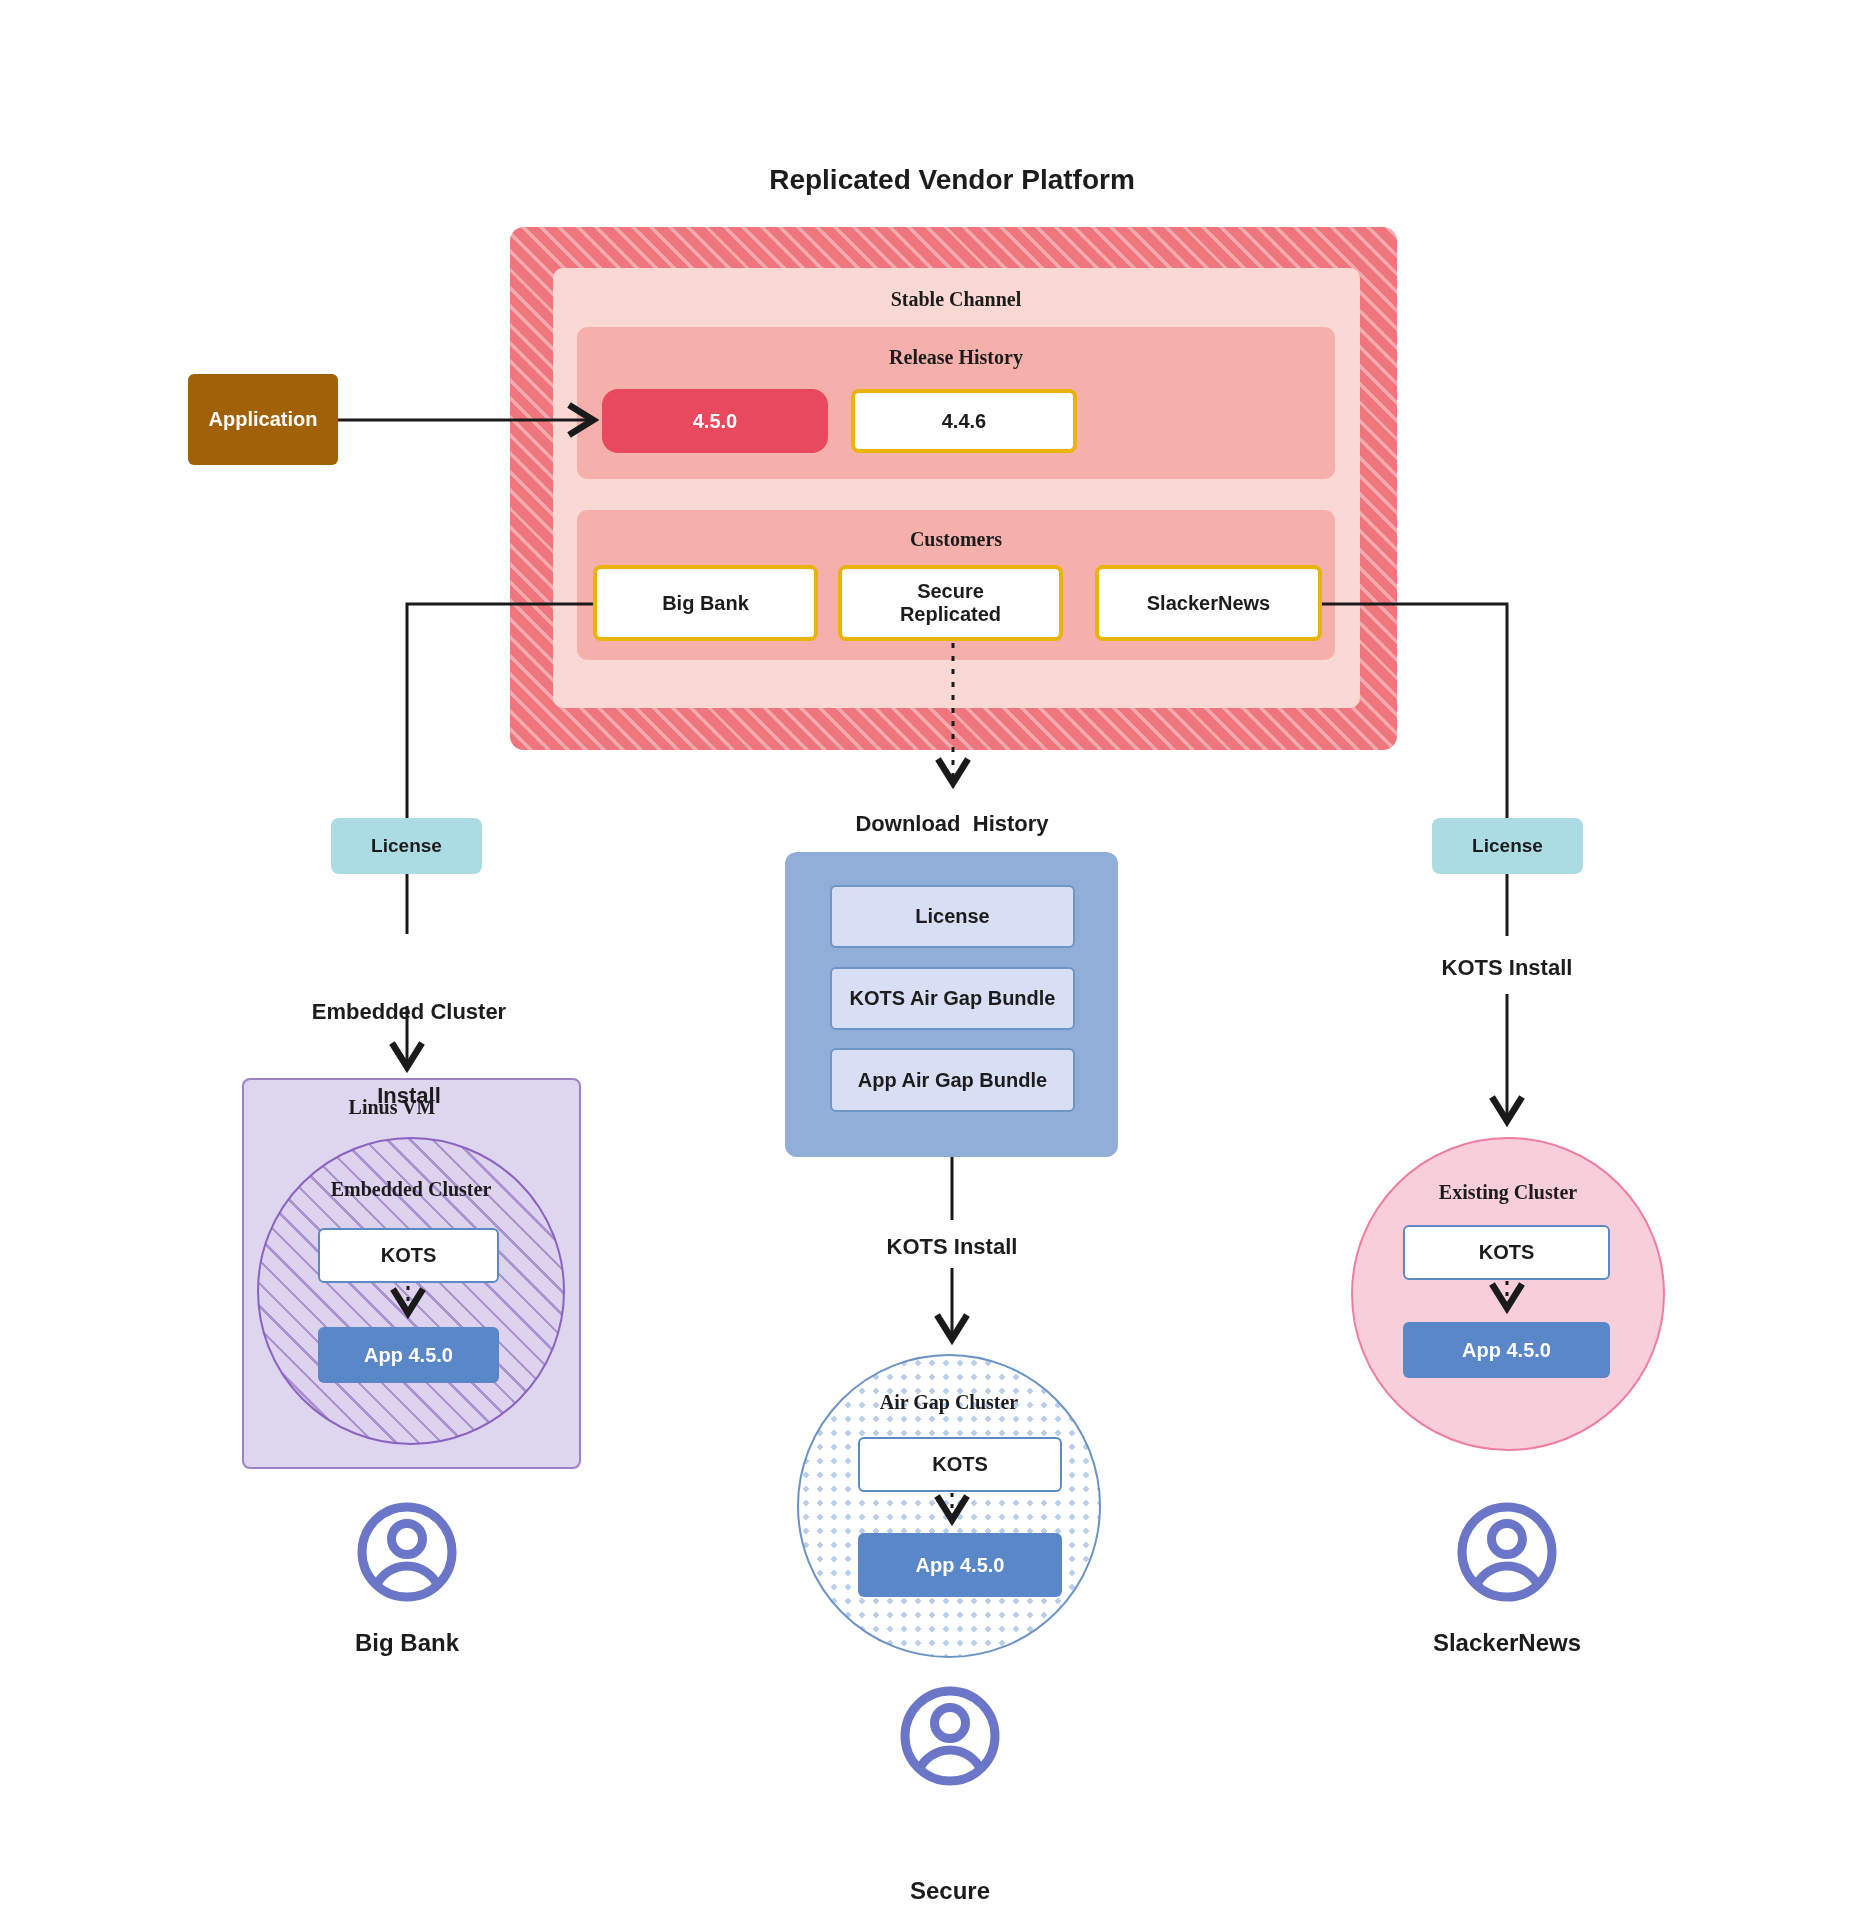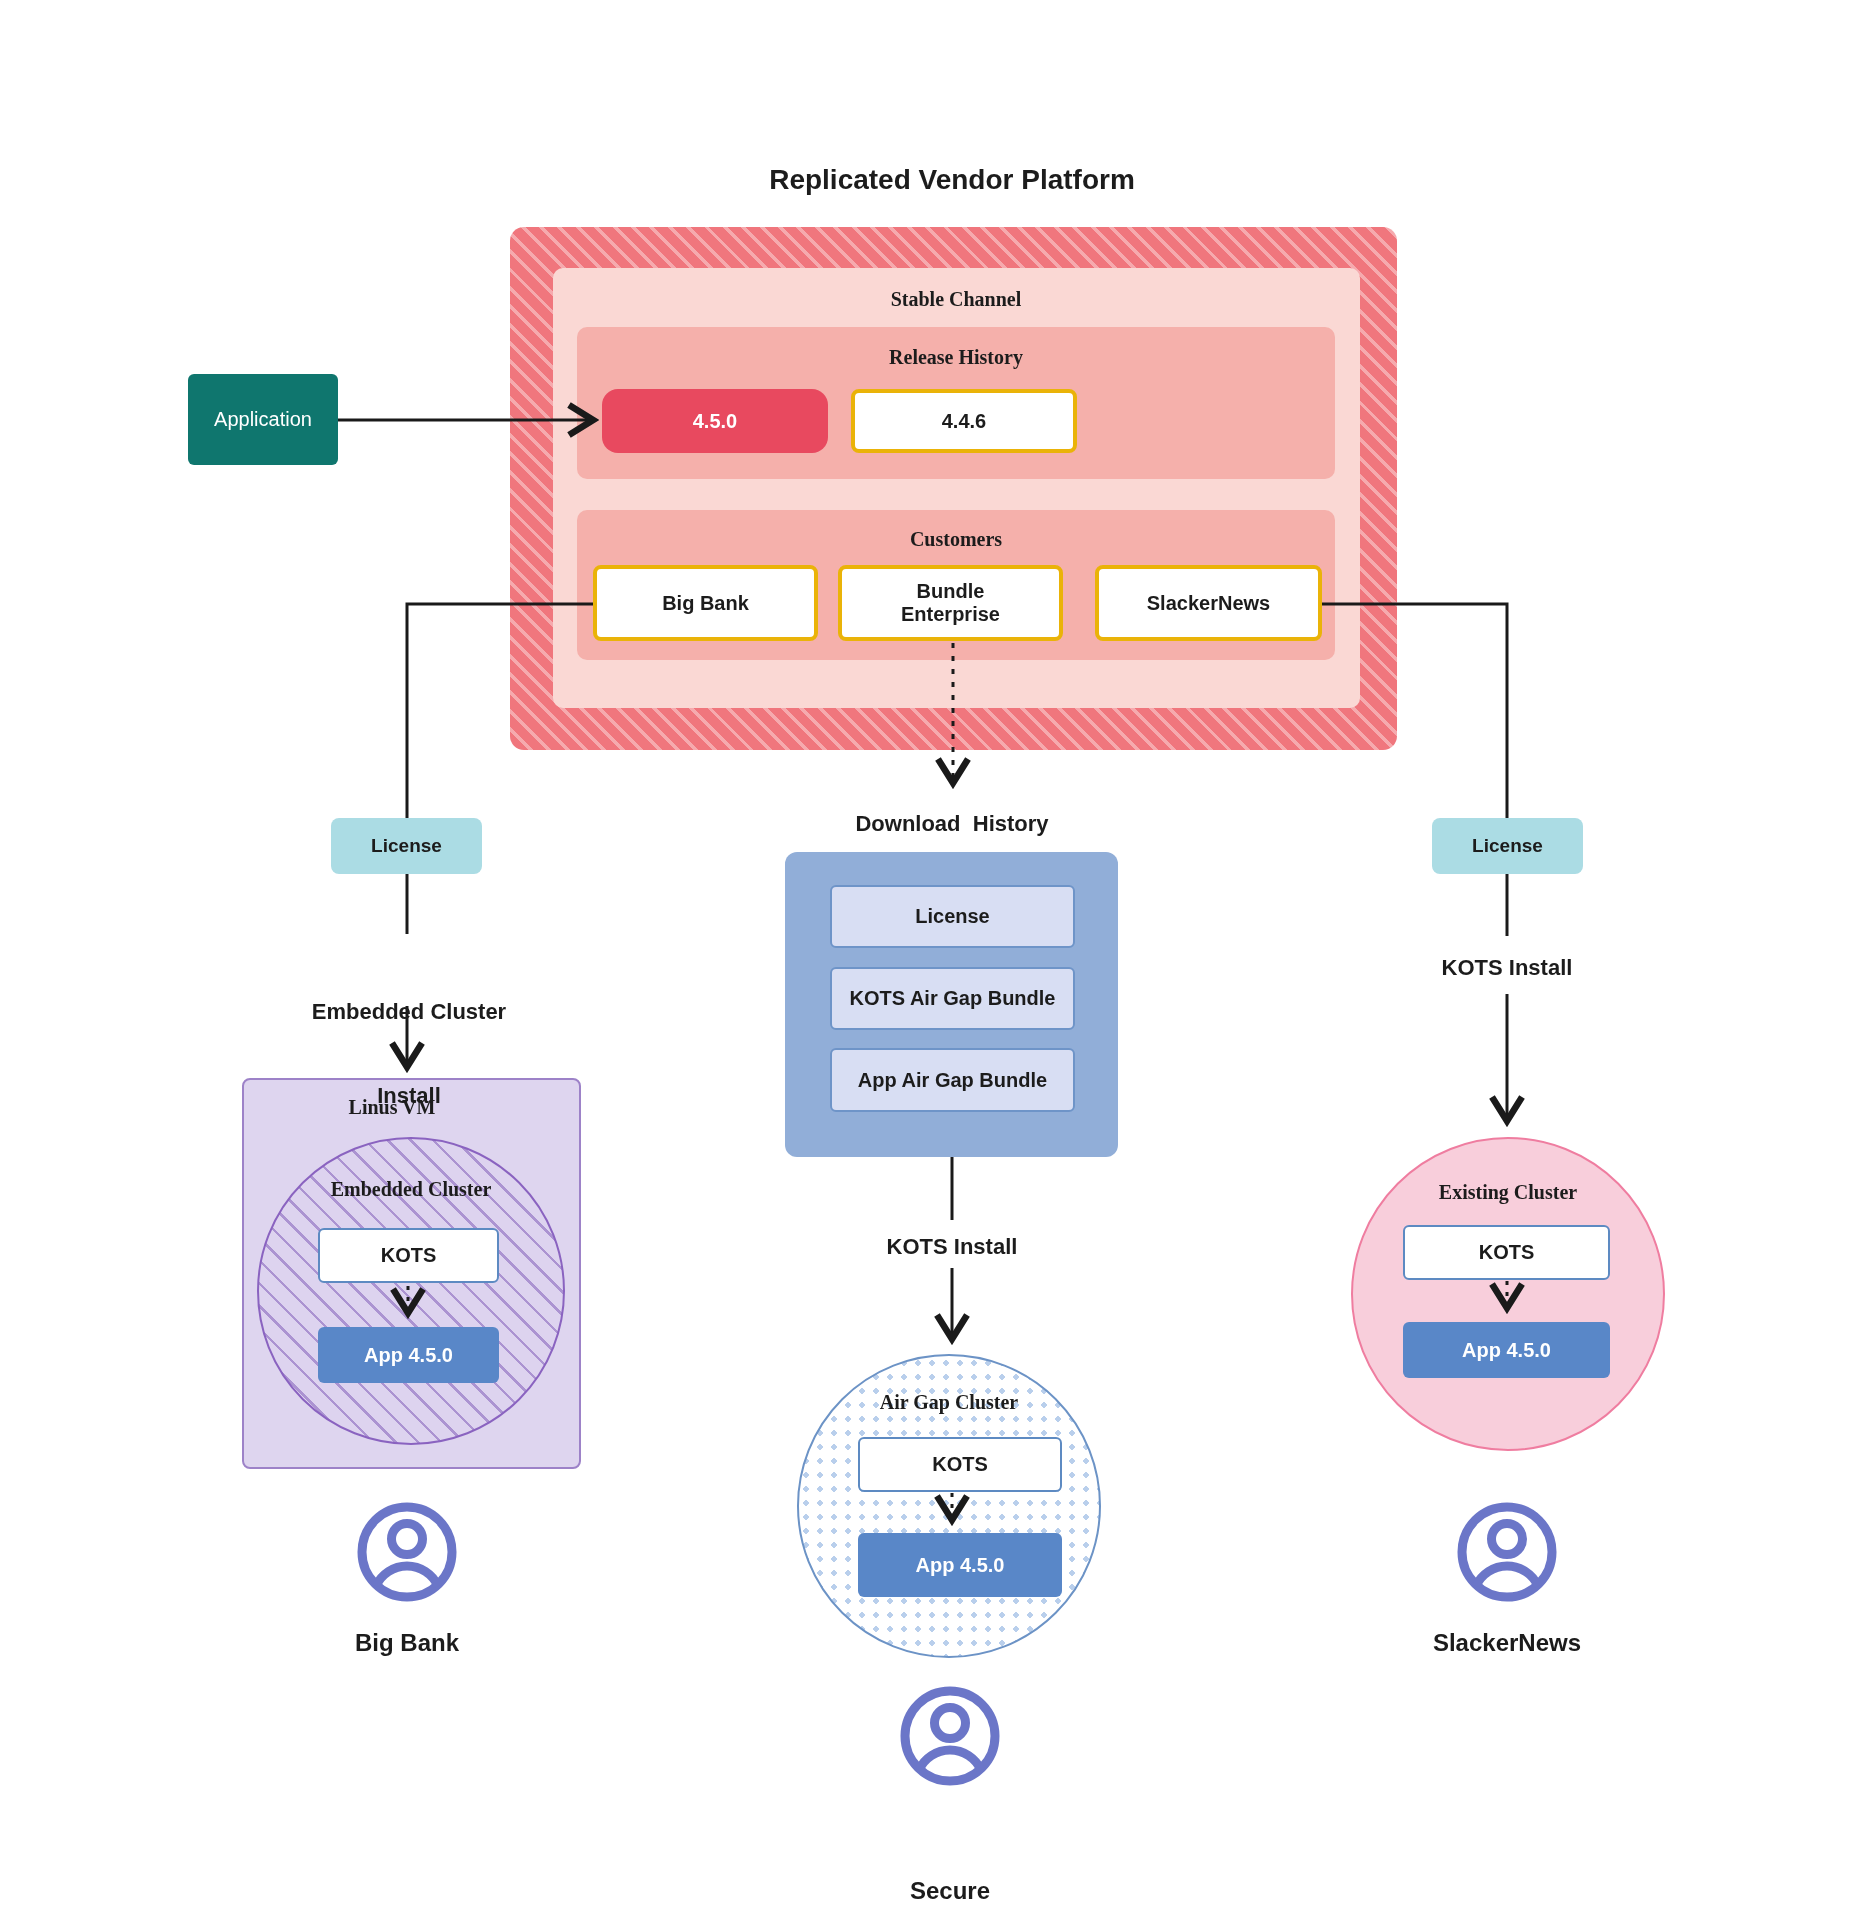--- a/index.html
+++ b/index.html
@@ -15,21 +15,21 @@
   
   .hatch-red{
     background-color:#f0767d;
     background-image:repeating-linear-gradient(45deg, rgba(255,255,255,0.38) 0 3.5px, transparent 3.5px 13px);
     border-radius:14px;
   }
   .panel-light{background:#fad8d4;border-radius:10px;}
   .panel-mid{background:#f5b0ab;border-radius:10px;}
   .rel-current{background:#e8495f;border-radius:16px;color:#ffffff;font-weight:600;font-size:20px;}
   .white-red{background:#ffffff;border:4px solid #eab308;border-radius:8px;font-weight:600;font-size:20px;}
-  .app-box{background:#0f766e;border-radius:6px;color:#ffffff;font-weight:400;font-size:20px;}
+  .app-box{background:#a16207;border-radius:6px;color:#ffffff;font-weight:700;font-size:20px;}
   .chip-teal{background:#abdce4;border-radius:8px;font-weight:600;font-size:19px;}
   .portal{background:#91aed8;border-radius:12px;}
   .bundle{background:#d8def3;border:2px solid #6e94c8;border-radius:6px;font-weight:600;font-size:20px;}
   .vmbox{background:#ded5ef;border:2.5px solid #9d82c8;border-radius:8px;}
   .hatch-purple{
     background-color:#ddd3ef;
     background-image:repeating-linear-gradient(45deg, rgba(122,84,180,0.5) 0 2.5px, transparent 2.5px 16px);
     border:2.5px solid #8a63c0;border-radius:50%;
   }
   .dots-blue{
@@ -109,21 +109,21 @@
     <span>4.5.0</span>
   </div>
   <div class="abs z3 white-red center-txt" style="left:851px;top:389px;width:226px;height:64px;box-sizing:border-box;">
     <span>4.4.6</span>
   </div>
 
   <div class="abs z3 white-red center-txt" style="left:593px;top:565px;width:225px;height:76px;box-sizing:border-box;">
     <span>Big Bank</span>
   </div>
   <div class="abs z3 white-red center-txt" style="left:838px;top:565px;width:225px;height:76px;box-sizing:border-box;">
-    <span class="wrap-narrow">Bundle Enterprise</span>
+    <span class="wrap-narrow">Secure Replicated</span>
   </div>
   <div class="abs z3 white-red center-txt" style="left:1095px;top:565px;width:227px;height:76px;box-sizing:border-box;">
     <span>SlackerNews</span>
   </div>
 
   <div class="abs z3 chip-teal center-txt" style="left:331px;top:818px;width:151px;height:56px;">
     <span>License</span>
   </div>
   <div class="abs z3 chip-teal center-txt" style="left:1432px;top:818px;width:151px;height:56px;">
     <span>License</span>

